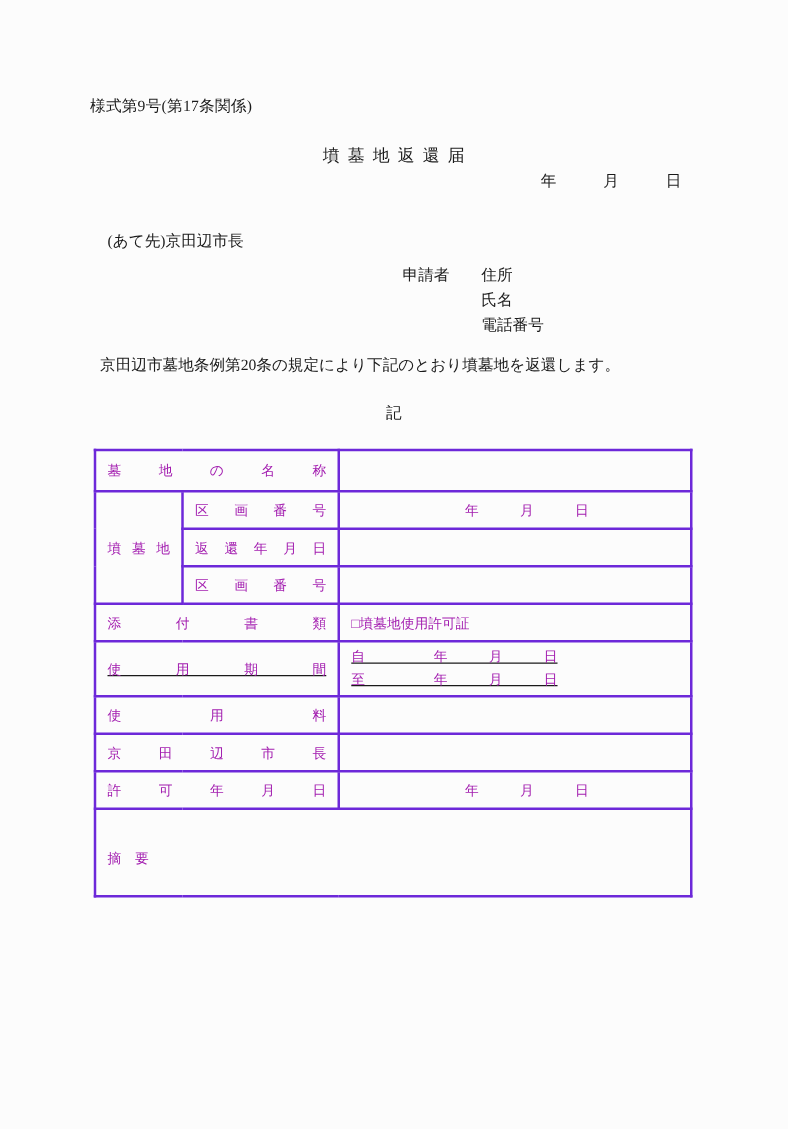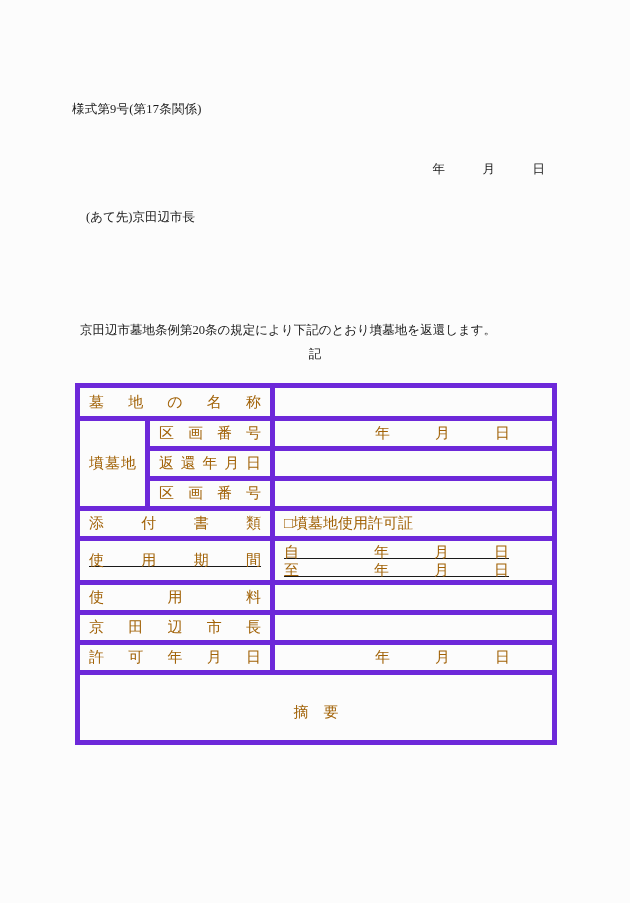--- a/index.html
+++ b/index.html
@@ -11,21 +11,20 @@
     height: 903px;
     background: #fcfcfc;
     font-family: "Liberation Serif", "DejaVu Serif", serif;
     color: #1a1a1a;
     position: relative;
     overflow: hidden;
   }
   .page {
     position: absolute;
     inset: 0;
-    margin-top: 24px;
   }
 
   
   .form-code {
     position: absolute;
     left: 72px;
     top: 77px;
     font-size: 12.5px;
     letter-spacing: 0.2px;
     white-space: nowrap;
@@ -75,21 +74,21 @@
   .applicant .value-col {
     margin-left: 63px;
   }
   .applicant .value-col div {
     white-space: nowrap;
   }
 
   .statement {
     position: absolute;
     left: 80px;
-    top: 298px;
+    top: 284px;
     font-size: 12.5px;
     white-space: nowrap;
   }
   .ki-mark {
     position: absolute;
     left: 0;
     right: 0;
     top: 322px;
     text-align: center;
     font-size: 12.5px;
@@ -100,25 +99,25 @@
     position: absolute;
     left: 75px;
     top: 359px;
     width: 477px;
     border-collapse: collapse;
     table-layout: fixed;
     border: 2px solid #111;
     background: #fcfcfc;
   }
   .form-table td {
-    border: 5px solid #6d28d9;
-    font-size: 15px;
+    border: 2px solid #6d28d9;
+    font-size: 11px;
     padding: 0;
     vertical-align: middle;
-    color: #a16207;
+    color: #a21caf;
   }
   .col-a { width: 70px; }
   .col-b { width: 125px; }
   .col-v { width: 282px; }
 
   
   .lbl {
     display: block;
     text-align: justify;
     text-align-last: justify;
@@ -146,35 +145,44 @@
   .val-two {
     display: block;
     padding: 0 9px;
     line-height: 18px;
     white-space: pre;
   }
 
   .r-h { height: 33px; }
   .r-m { height: 30px; }
   .r-period { height: 44px; text-decoration: underline; }
-  .r-remarks { height: 70px; vertical-align: top; text-align: center; }
+  .r-remarks { height: 70px; vertical-align: top; }
   .r-remarks .lbl-plain { padding-top: 9px; }
 </style>
 </head>
 <body>
 
 <div class="page">
 
   <div class="form-code">様式第9号(第17条関係)</div>
 
+  <div class="doc-title">墳墓地返還届</div>
 
   <div class="header-date">年　　　月　　　日</div>
 
   <div class="addressee">(あて先)京田辺市長</div>
 
+  <div class="applicant">
+    <span class="label-col">申請者</span>
+    <div class="value-col">
+      <div>住所</div>
+      <div>氏名</div>
+      <div>電話番号</div>
+    </div>
+  </div>
 
   <div class="statement">京田辺市墓地条例第20条の規定により下記のとおり墳墓地を返還します。</div>
 
   <div class="ki-mark">記</div>
 
   <table class="form-table">
     <colgroup>
       <col class="col-a">
         <col class="col-b">
         <col class="col-v">

